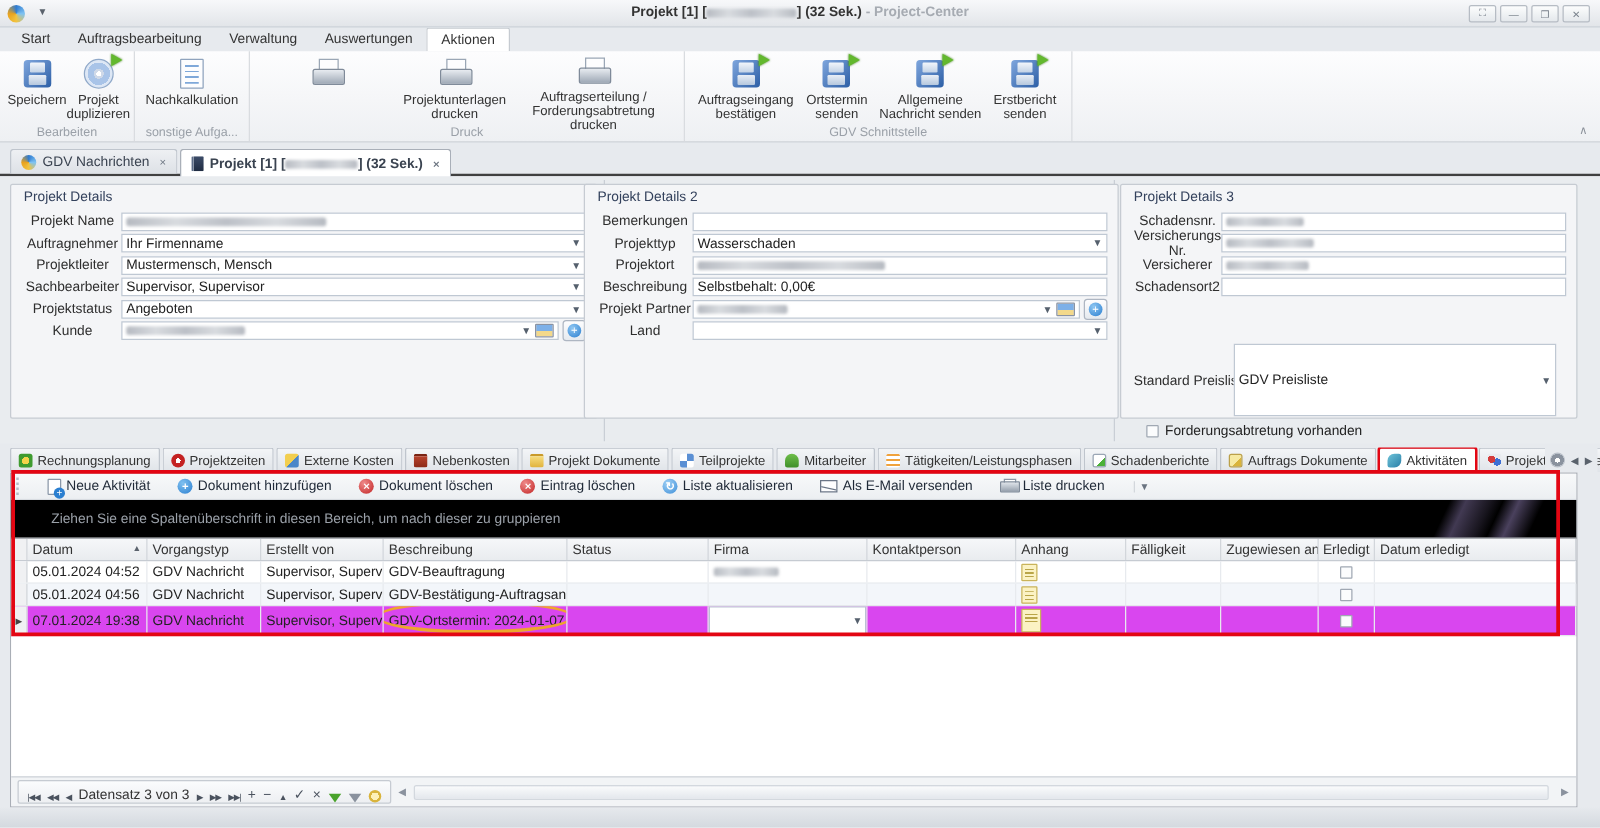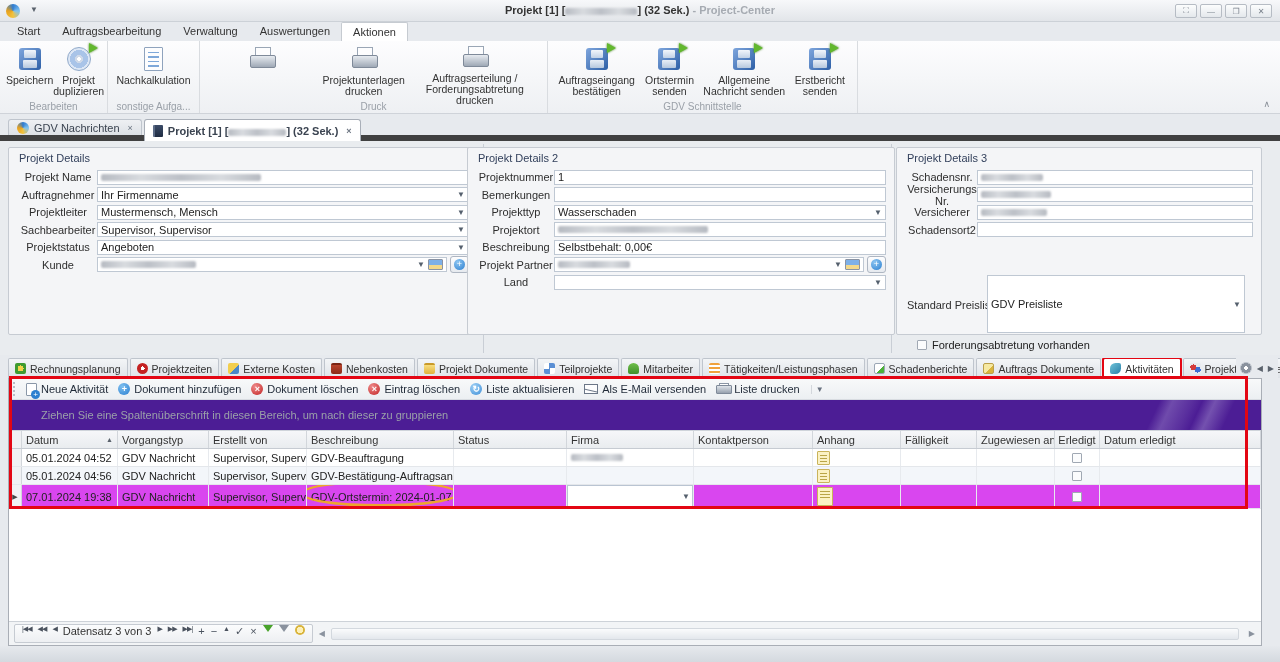--- a/index.html
+++ b/index.html
@@ -52,21 +52,21 @@
     background:repeating-linear-gradient(to bottom,#7fa8d9 0 1.5px,transparent 1.5px 4.5px);}
   .ic-print{width:26px;height:24px;position:relative;}
   .ic-print::before{content:"";position:absolute;left:6px;top:0;width:14px;height:9px;
     background:#fdfdfe;border:1px solid #9aa6b5;}
   .ic-print::after{content:"";position:absolute;left:1px;bottom:3px;width:24px;height:11px;border-radius:2px;
     background:linear-gradient(#e7ebf0,#9fa9b6);border:1px solid #7f8a99;}
   .dd-small{font-size:8px;color:#55606d;}
   .ribbon-collapse{position:absolute;right:10px;bottom:4px;color:#8a9099;font-size:9px;}
   
   .doctabs{position:absolute;left:0;top:119px;right:0;height:22px;display:flex;padding-left:8px;
-    border-bottom:6px solid #404040;}
+    border-bottom:2px solid #404040;}
   .dtab-doc{display:flex;align-items:center;gap:5px;padding:0 8px;margin-right:2px;
     border:1px solid #bfc5cd;border-bottom:none;border-radius:3px 3px 0 0;
     background:linear-gradient(#eef0f3,#dde1e6);color:#3a4350;}
   .dtab-doc.active{background:#fff;font-weight:bold;border-color:#a9afb8;height:23px;}
   .dtab-close{color:#6b7480;font-size:9px;margin-left:3px;}
   .gdv-swirl{width:12px;height:12px;border-radius:50%;
     background:conic-gradient(#2e7bd1,#7fc3f2,#f2c33e,#e8a21f,#2e7bd1);}
   .proj-ic{width:10px;height:12px;background:linear-gradient(#3c4c68,#1f2c42);border-radius:1px;
     border-left:2px solid #5b6b86;}
   
@@ -101,41 +101,41 @@
     background:linear-gradient(#f3f5f7,#dfe3e8);}
   .dtab.active{background:#fff;outline:2px solid #e30613;outline-offset:-1px;}
   .ti{flex:none;width:11px;height:11px;border-radius:2px;}
   .strip-right{position:absolute;right:2px;top:358px;height:20px;display:flex;align-items:center;gap:5px;
     background:#e7eaee;padding:0 4px;}
   .gear{width:12px;height:12px;border-radius:50%;background:radial-gradient(circle,#fff 0 2px,#8a929e 2px 5px,#b9bfc8 5px 6px);}
   .nav-arrow{font-size:8px;color:#5a626c;}
   
   .grid{position:absolute;left:8px;top:378px;width:1254px;height:268px;background:#fff;
     border:1px solid #a9aeb6;display:flex;flex-direction:column;}
-  .gtoolbar{height:21px;flex:none;display:flex;align-items:center;gap:0;padding-left:4px;
+  .gtoolbar{height:21px;flex:none;display:flex;align-items:center;gap:12px;padding-left:4px;
     background:linear-gradient(#f8f9fa,#eceff2);border-bottom:1px solid #d8dce1;}
   .grip{width:5px;height:14px;border-left:2px dotted #b7bdc5;margin-right:3px;}
   .tbtn{display:flex;align-items:center;gap:4px;padding:1px 5px;color:#1f2937;}
   .tb-ic{flex:none;width:12px;height:12px;border-radius:50%;color:#fff;font-size:9px;line-height:12px;
     text-align:center;font-weight:bold;}
   .tb-add{background:radial-gradient(circle at 35% 30%,#7fc0f0,#2b7fd0);}
   .tb-del{background:radial-gradient(circle at 35% 30%,#ef8a8a,#c22525);}
   .tb-ref{background:radial-gradient(circle at 35% 30%,#9fd0f5,#3f8fd8);color:#fff;}
   .tb-new{width:11px;height:13px;background:#fff;border:1px solid #8a97a8;border-radius:1px;position:relative;}
   .tb-new::after{content:"+";position:absolute;right:-4px;bottom:-4px;width:9px;height:9px;border-radius:50%;
     background:#2b7fd0;color:#fff;font-size:8px;line-height:9px;text-align:center;}
   .tb-mail{width:14px;height:10px;background:#fdfdfe;border:1px solid #6b7687;position:relative;overflow:hidden;}
   .tb-mail::before{content:"";position:absolute;left:-2px;top:-6px;width:16px;height:11px;
     transform:rotate(12deg);border-bottom:1px solid #6b7687;}
   .tb-print{width:14px;height:12px;position:relative;}
   .tb-print::before{content:"";position:absolute;left:3px;top:0;width:8px;height:5px;background:#fff;border:1px solid #8b96a5;}
   .tb-print::after{content:"";position:absolute;left:0;bottom:1px;width:14px;height:7px;border-radius:1px;
     background:linear-gradient(#dfe4ea,#97a1ae);border:1px solid #7f8a99;}
   .toverflow{margin-left:6px;padding:0 4px;border-left:1px solid #d3d7dc;color:#6a7380;font-size:8px;}
-  .groupbox{height:31px;flex:none;position:relative;background:#4c1d95;border-bottom:1px solid #cfd4da;}
+  .groupbox{height:31px;flex:none;position:relative;background:#000000;border-bottom:1px solid #cfd4da;}
   .grouphint{position:absolute;left:32px;top:9px;color:#9ba1a9;}
   .swoosh{position:absolute;right:0;top:0;bottom:0;width:150px;
     background:linear-gradient(115deg,transparent 30%,rgba(164,144,206,.40) 38%,rgba(164,144,206,.15) 50%,transparent 56%),
                linear-gradient(115deg,transparent 56%,rgba(164,144,206,.45) 64%,transparent 76%);}
   .ghead{height:18px;flex:none;display:flex;background:linear-gradient(#f6f7f9,#e9ecef);
     border-bottom:1px solid #c6cbd2;color:#333;}
   .hc{border-right:1px solid #d2d6db;padding:2px 4px;white-space:nowrap;overflow:hidden;display:flex;align-items:center;}
   .sort{margin-left:auto;font-size:7px;color:#5a626c;}
   .grow{display:flex;height:18px;flex:none;border-bottom:1px solid #e4e7eb;}
   .grow.alt{background:#f3f6fa;}
@@ -149,21 +149,21 @@
   .c-kontakt{width:119px;flex:none;} .c-anhang{width:88px;flex:none;} .c-faell{width:76px;flex:none;}
   .c-zugew{width:78px;flex:none;} .c-erl{width:45px;flex:none;justify-content:center;} .c-daterl{flex:1;}
   .att{width:13px;height:14px;background:#fbf2c4;border:1px solid #c9b35a;position:relative;border-radius:1px;}
   .att::before{content:"";position:absolute;left:2px;right:2px;top:3px;height:8px;
     background:repeating-linear-gradient(to bottom,#b9a548 0 1px,transparent 1px 3px);}
   .att.big{width:16px;height:19px;}
   .cell-editor{position:absolute;inset:0;border:1px solid #b9c4d2;background:#fff;display:flex;
     align-items:center;justify-content:flex-end;padding-right:2px;}
   .gempty{flex:1;background:#fff;}
   .gfoot{height:24px;flex:none;display:flex;align-items:center;background:#f2f4f6;border-top:1px solid #cdd2d8;}
-  .navbox{height:19px;margin-left:5px;display:flex;align-items:flex-start;gap:6px;padding:0 7px;
+  .navbox{height:19px;margin-left:5px;display:flex;align-items:flex-end;gap:6px;padding:0 7px;
     border:1px solid #c6cbd2;border-radius:2px;background:linear-gradient(#fbfcfd,#edeff2);color:#4a525e;}
   .nvg{font-size:7px;letter-spacing:-1px;}
   .nvt{font-size:11px;color:#333;}
   .funnel{width:0;height:0;border-left:5px solid transparent;border-right:5px solid transparent;
     border-top:7px solid #49a32b;}
   .funnel.gray{border-top-color:#8a929e;}
   .hist{width:10px;height:10px;border-radius:50%;background:radial-gradient(circle,#fdf0b8 0 3px,#d9b43c 3px 5px);}
   .hscroll-arrow{font-size:8px;color:#8a929e;margin:0 6px;}
   .hthumb{flex:1;height:12px;margin-right:4px;border-radius:2px;background:linear-gradient(#fafbfc,#e3e7ec);
     border:1px solid #d3d8de;}
@@ -344,26 +344,20 @@
           <span class="blue-circle">+</span>
         </span>
       </div>
   </div>
 </div>
 
 <div class="panel p2" style="left:467px;width:428px">
   <div class="panel-title">Projekt Details 2</div>
   <div class="fields">
     <div class="frow">
-        <span class="flabel">Projektnummer</span>
-      <span class="finput">
-          <span class="val">1</span>
-        </span>
-      </div>
-    <div class="frow">
         <span class="flabel">Bemerkungen</span>
       <span class="finput"></span>
       </div>
     <div class="frow">
         <span class="flabel">Projekttyp</span>
       <span class="finput">
           <span class="val">Wasserschaden</span>
           <span class="dd">▼</span>
         </span>
       </div>

